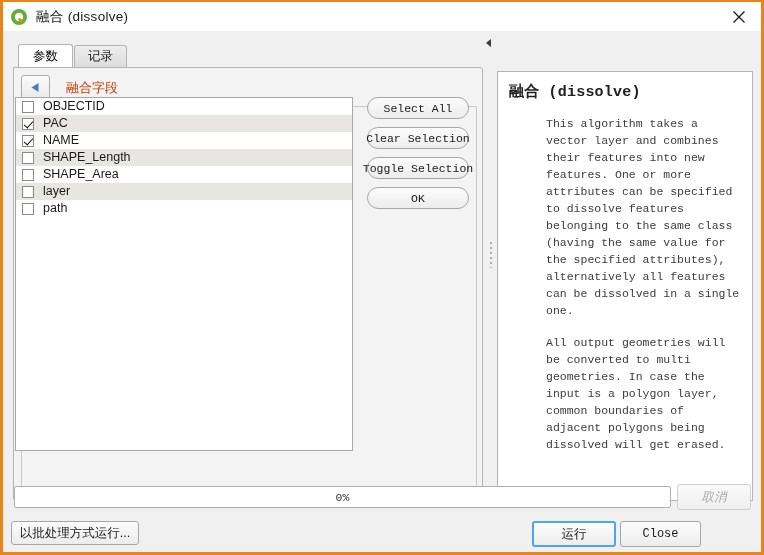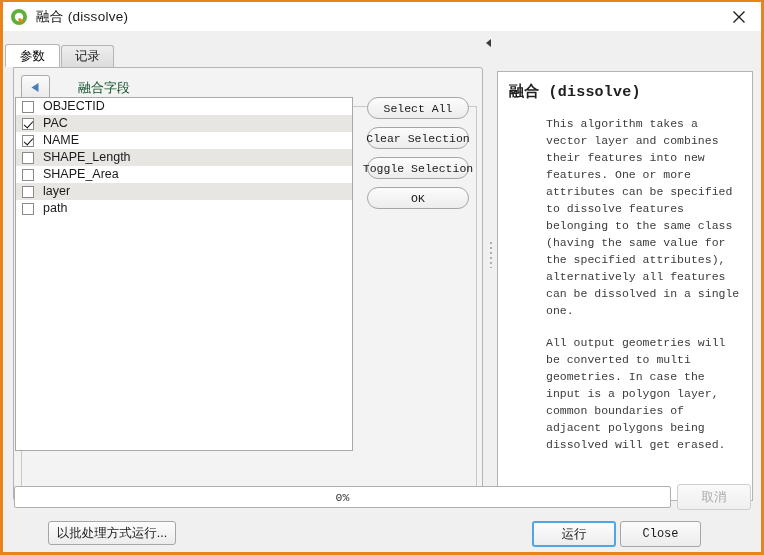--- a/index.html
+++ b/index.html
@@ -43,21 +43,21 @@
 
   
   #content {
     position: absolute; left: 0; top: 29px;
     width: 758px; height: 521px;
     background: #f0f0f0;
   }
 
   
   #tabbar {
-    position: absolute; left: 2px; top: 14px;
+    position: absolute; left: 15px; top: 14px;
     height: 22px;
     display: flex; align-items: flex-end;
   }
   .tab {
     height: 22px; padding: 0 13px;
     font-size: 12.5px; color: #202020;
     display: flex; align-items: center;
     border: 1px solid #b4b4b4;
     border-bottom: none;
     border-radius: 3px 3px 0 0;
@@ -88,22 +88,22 @@
   }
   #collapse-btn {
     width: 29px; height: 25px;
     border: 1px solid #aaaaaa;
     border-radius: 3px;
     background: linear-gradient(to bottom, #fbfbfb, #e9e9e9);
     display: flex; align-items: center; justify-content: center;
     cursor: pointer;
   }
   #param-label {
-    margin-left: 28px;
-    font-size: 13px; color: #14532d;
+    margin-left: 16px;
+    font-size: 13px; color: #c2410c;
   }
   #inner-frame {
     position: absolute; left: 7px; top: 38px;
     width: 456px; height: 389px;
     background: #f3f3f3;
     border: 1px solid #c8c8c8;
   }
 
   
   #field-list {
@@ -224,33 +224,33 @@
   }
   #cancel-btn {
     position: absolute; left: 674px; top: 453px;
     width: 74px; height: 26px;
     border: 1px solid #cfcfcf;
     border-radius: 3px;
     background: linear-gradient(to bottom, #fafafa, #efefef);
     display: flex; align-items: center; justify-content: center;
     font-size: 12.5px;
     color: #a8a8a8;
+    font-style: italic;
   }
   #batch-btn {
     position: absolute; left: 8px; top: 490px;
     width: 128px; height: 24px;
     border: 1px solid #a6a6a6;
     border-radius: 3px;
     background: linear-gradient(to bottom, #fcfcfc, #ececec);
     display: flex; align-items: center; justify-content: center;
     font-size: 12.5px;
     color: #1a1a1a;
     cursor: pointer;
     white-space: nowrap;
-    margin-left: 37px;
   }
   .dlg-btn {
     position: absolute; top: 490px;
     height: 26px;
     border: 1px solid #a6a6a6;
     border-radius: 3px;
     background: linear-gradient(to bottom, #fcfcfc, #ececec);
     display: flex; align-items: center; justify-content: center;
     font-size: 12.5px;
     color: #1a1a1a;

